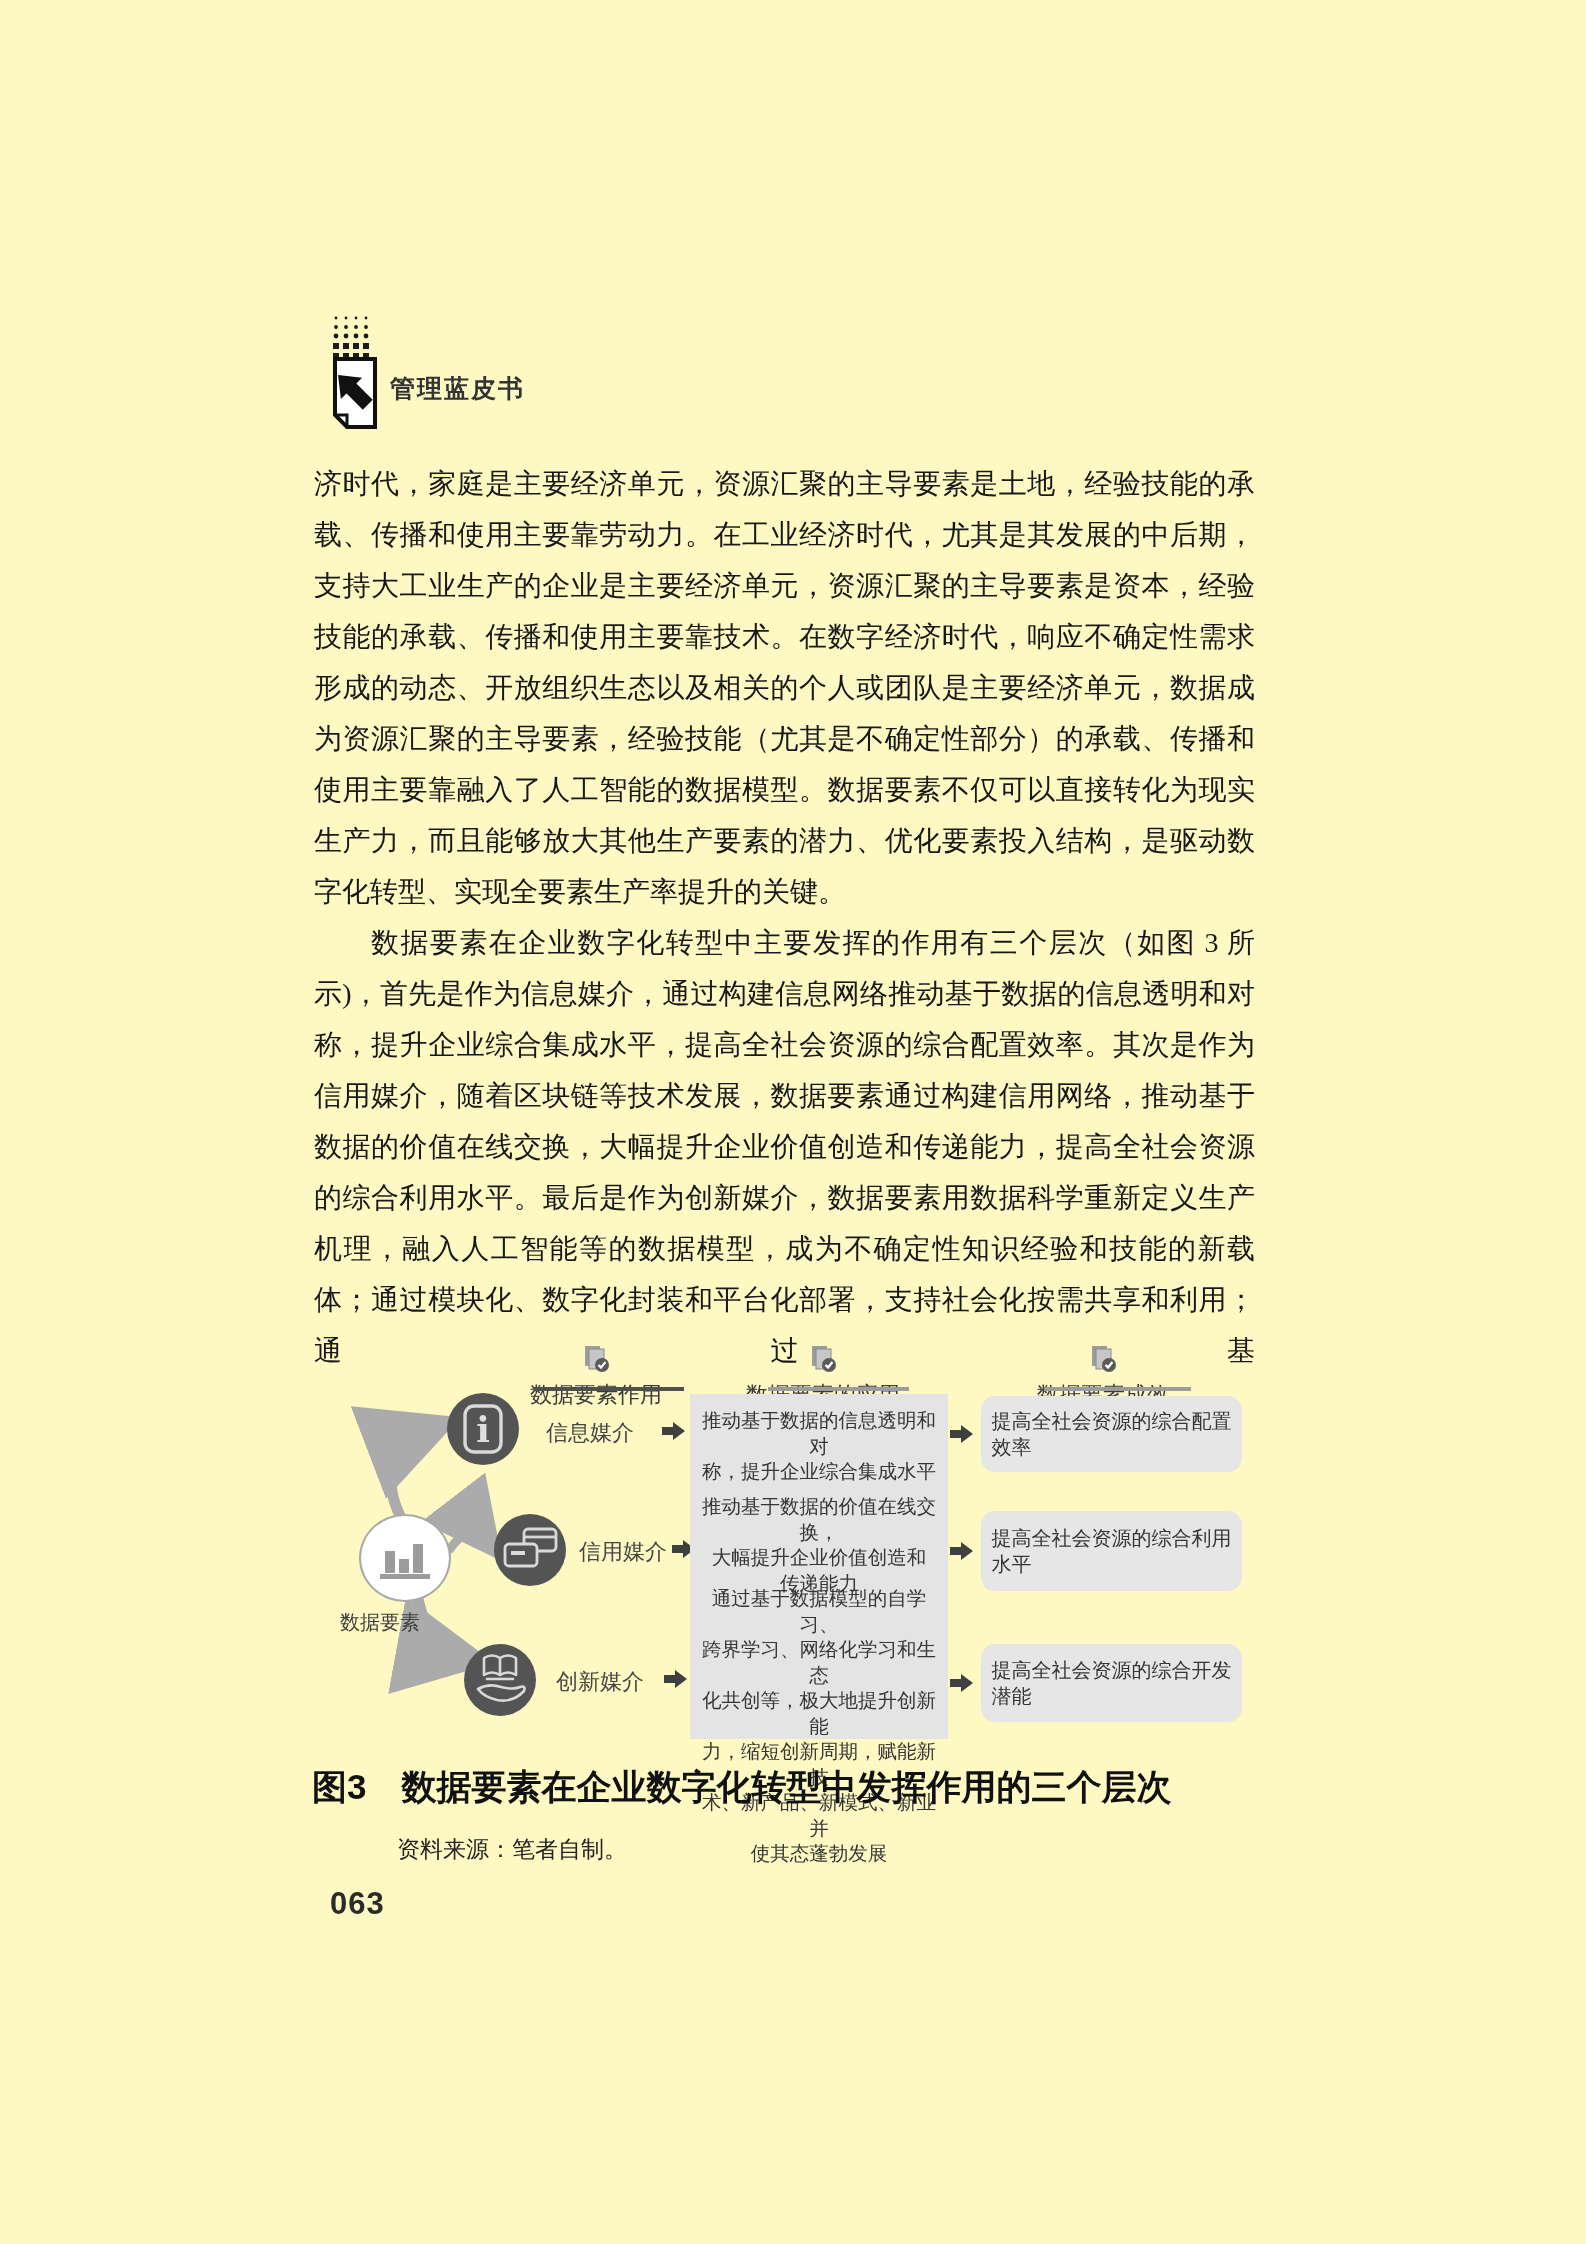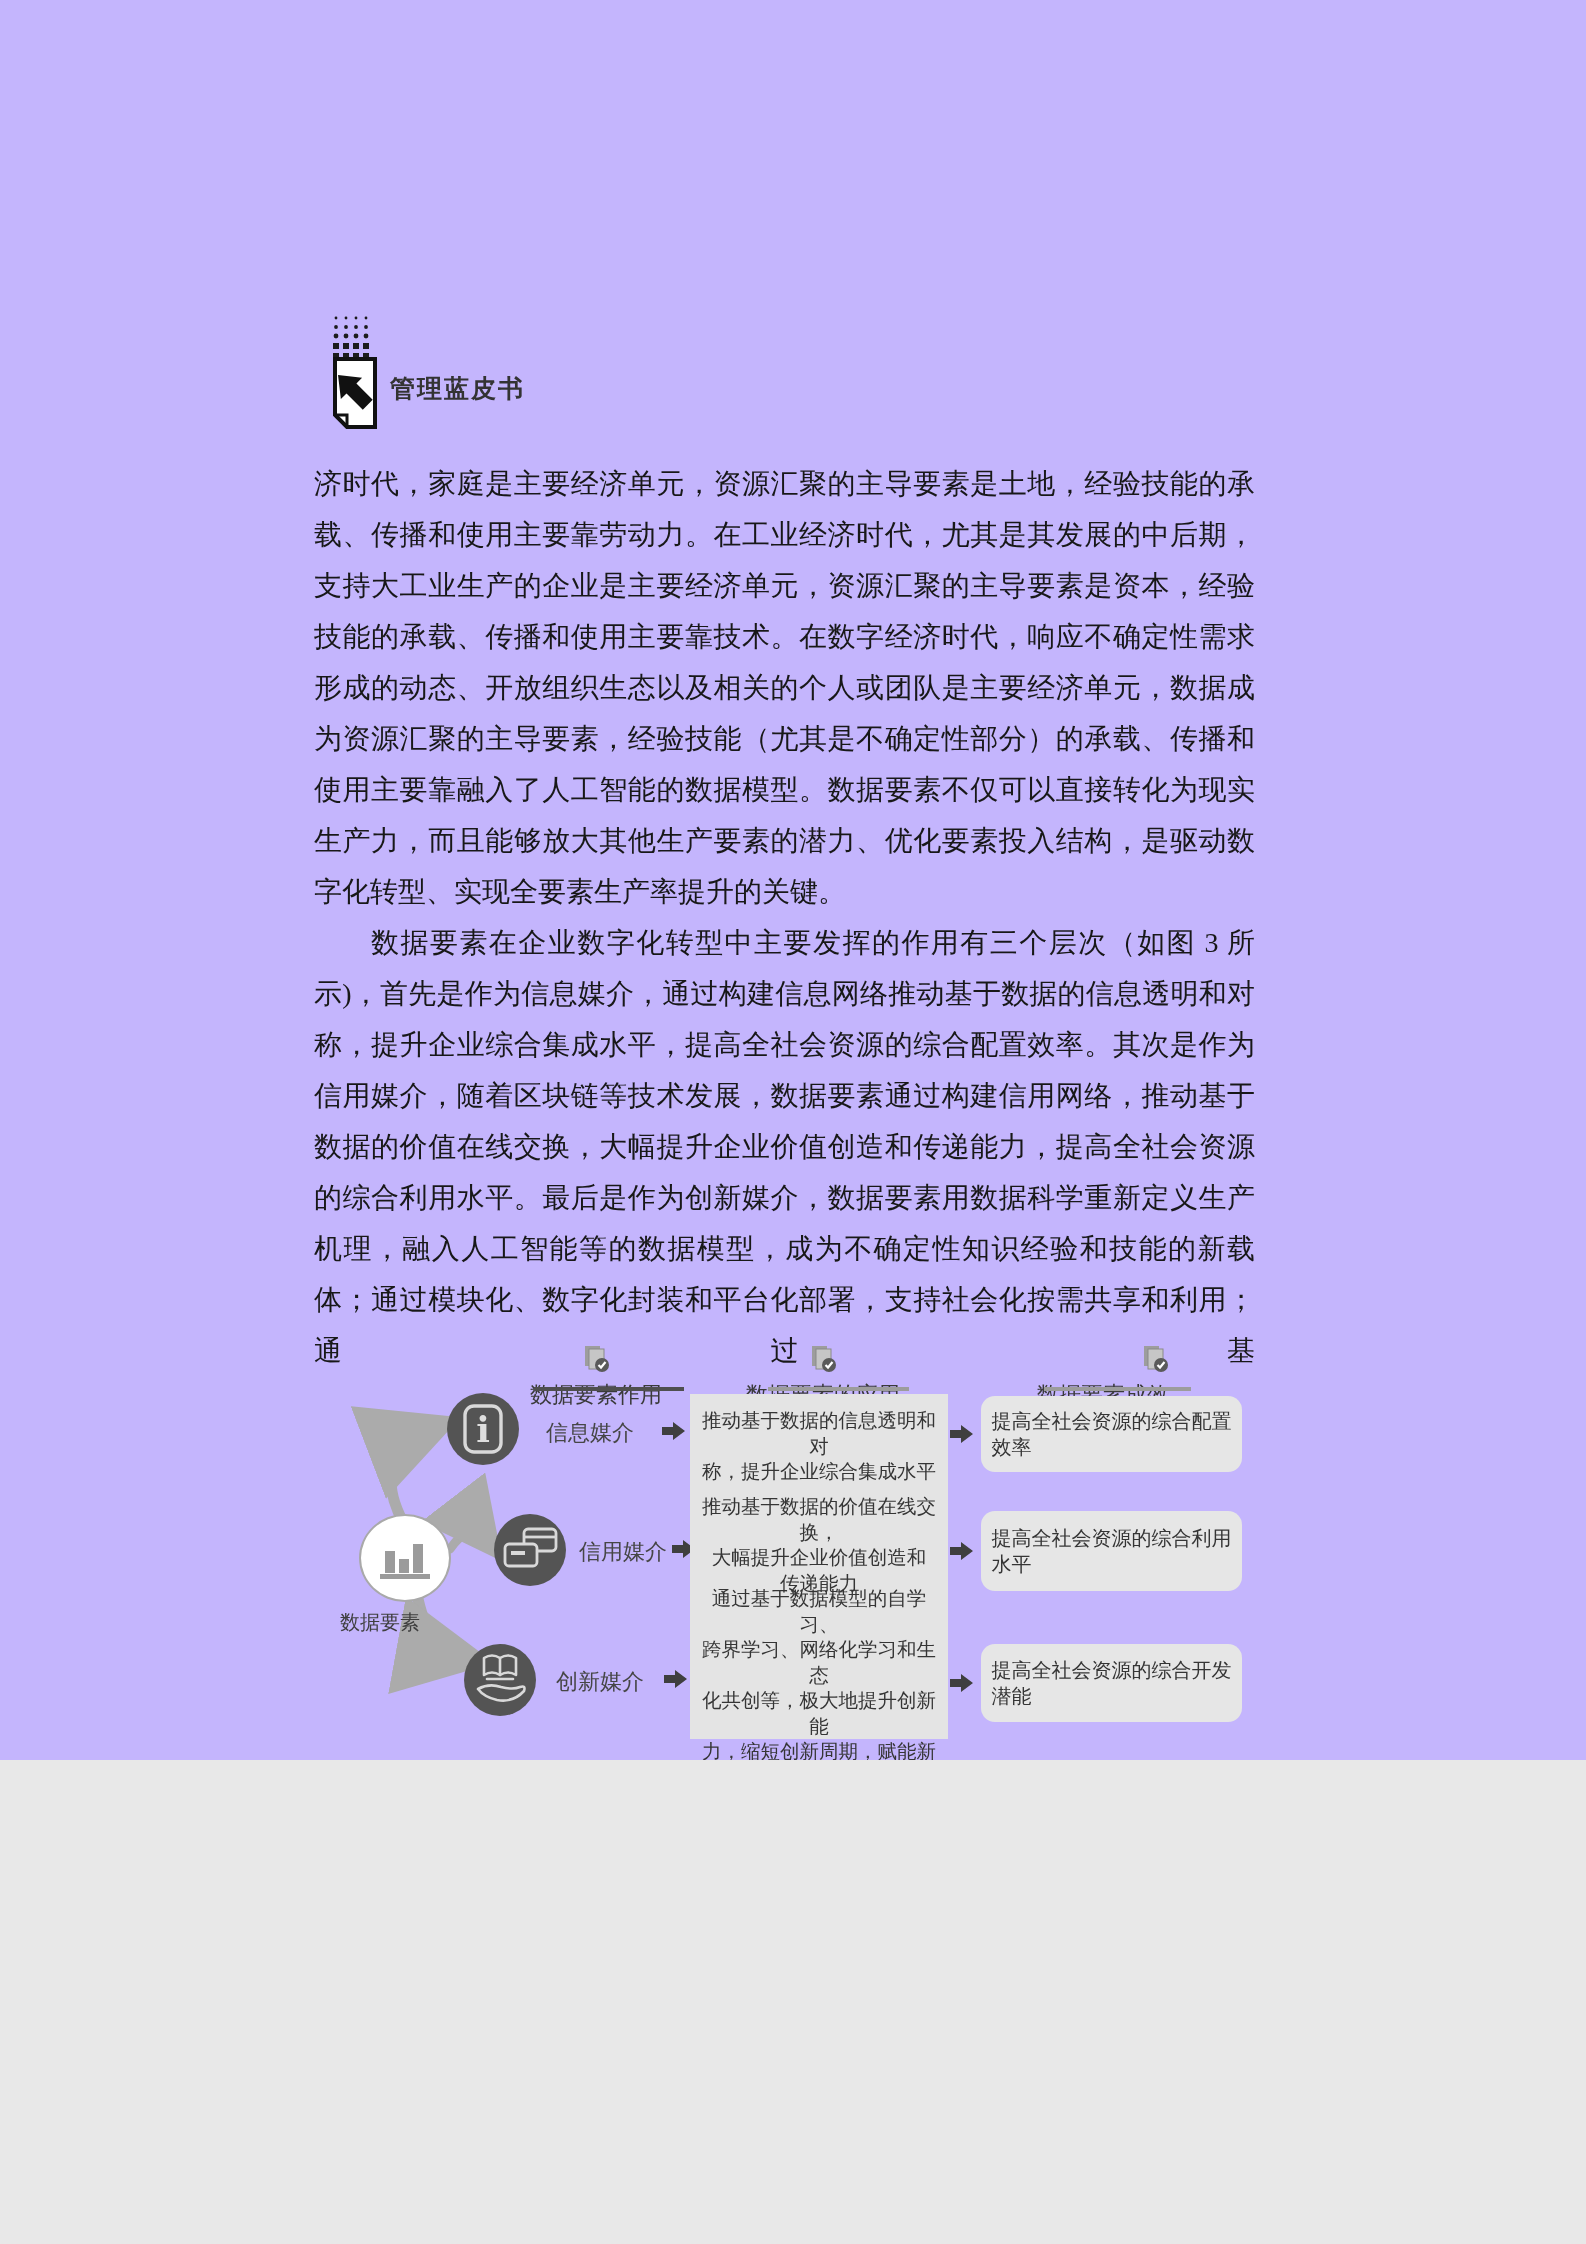--- a/index.html
+++ b/index.html
@@ -1,20 +1,20 @@
 <!DOCTYPE html>
 <html><head>
 <meta charset="utf-8">
 <style>
   html,body{margin:0;padding:0;background:#e8e8e8;}
   .page{
     position:relative;
-    width:1586px;height:1760px;
+    width:1586px;height:2244px;
     margin:0 auto;
-    background:#c4b5fd;
+    background:#fef9c3;
     overflow:hidden;
     font-family:"Liberation Serif","DejaVu Serif",serif;
   }
 
   
   .brand{position:absolute;left:328px;top:300px;width:320px;height:135px;}
   .brand .dots{position:absolute;left:4px;top:14px;}
   .brand .pageicon{position:absolute;left:0px;top:56px;}
   .brand .brand-title{
     position:absolute;left:62px;top:72px;
@@ -26,21 +26,21 @@
   .bodytext{position:absolute;left:314px;top:458px;width:941px;}
   .bodytext p{
     margin:0;font-size:28px;line-height:51px;color:#181818;
     text-align:justify;
   }
   .bodytext p.p2{text-indent:57px;text-align-last:justify;}
 
   
   .figure{position:absolute;left:330px;top:1337px;width:930px;height:412px;font-size:22px;color:#3d3d3d;}
   .fig-header{position:absolute;top:6px;display:flex;align-items:center;gap:7px;white-space:nowrap;font-size:22px;color:#3a3a3a;flex-direction:column;}
-  .fh1{left:200px;} .fh2{left:416px;} .fh3{left:707px;align-items:flex-end;}
+  .fh1{left:200px;} .fh2{left:416px;} .fh3{left:707px;}
   .fig-underline{position:absolute;top:50px;height:4px;background:#9c9c9c;}
   .u1{left:204px;width:150px;background:#4f4f4f;}
   .u2{left:438px;width:141px;}
   .u3{left:714px;width:147px;}
 
   .flows{position:absolute;left:0;top:20px;}
 
   .node-circle{
     position:absolute;left:29px;top:177px;width:92px;height:88px;border-radius:50%;
     background:#fff;border:2px solid #a9a9a9;box-sizing:border-box;

